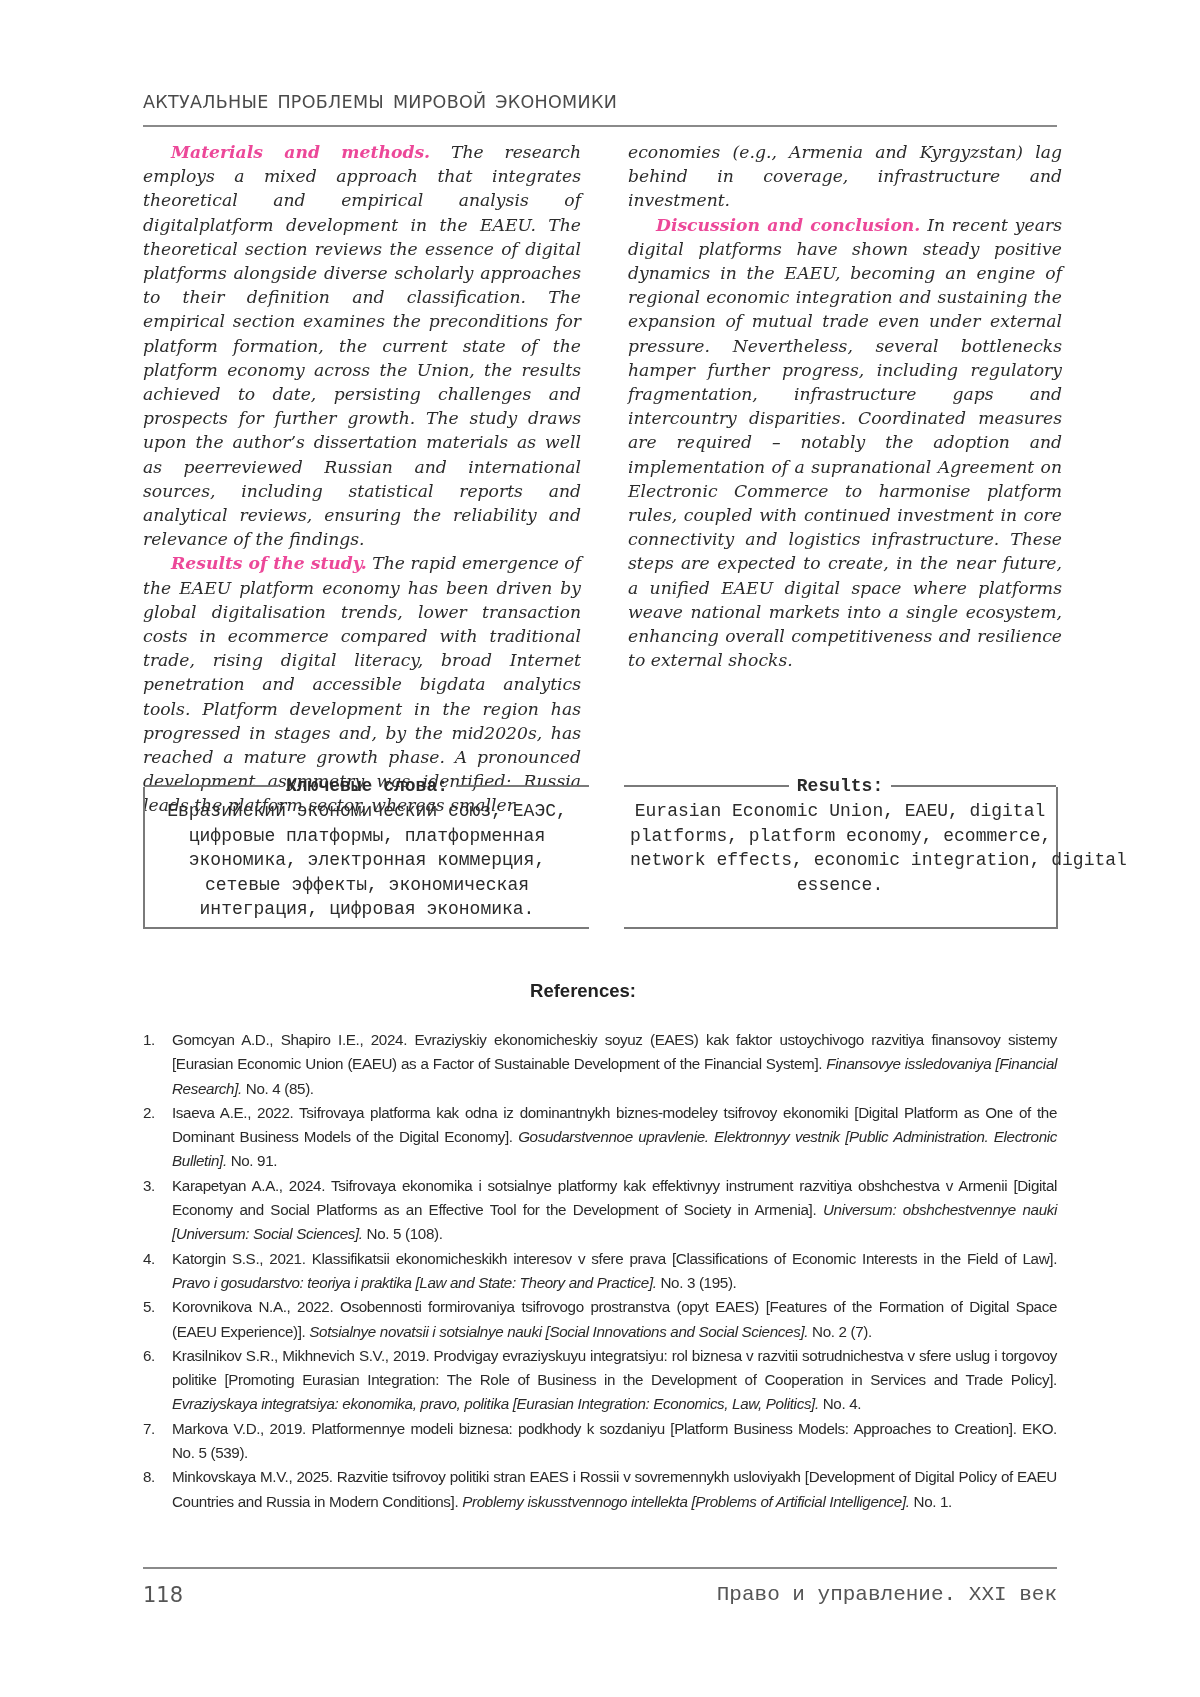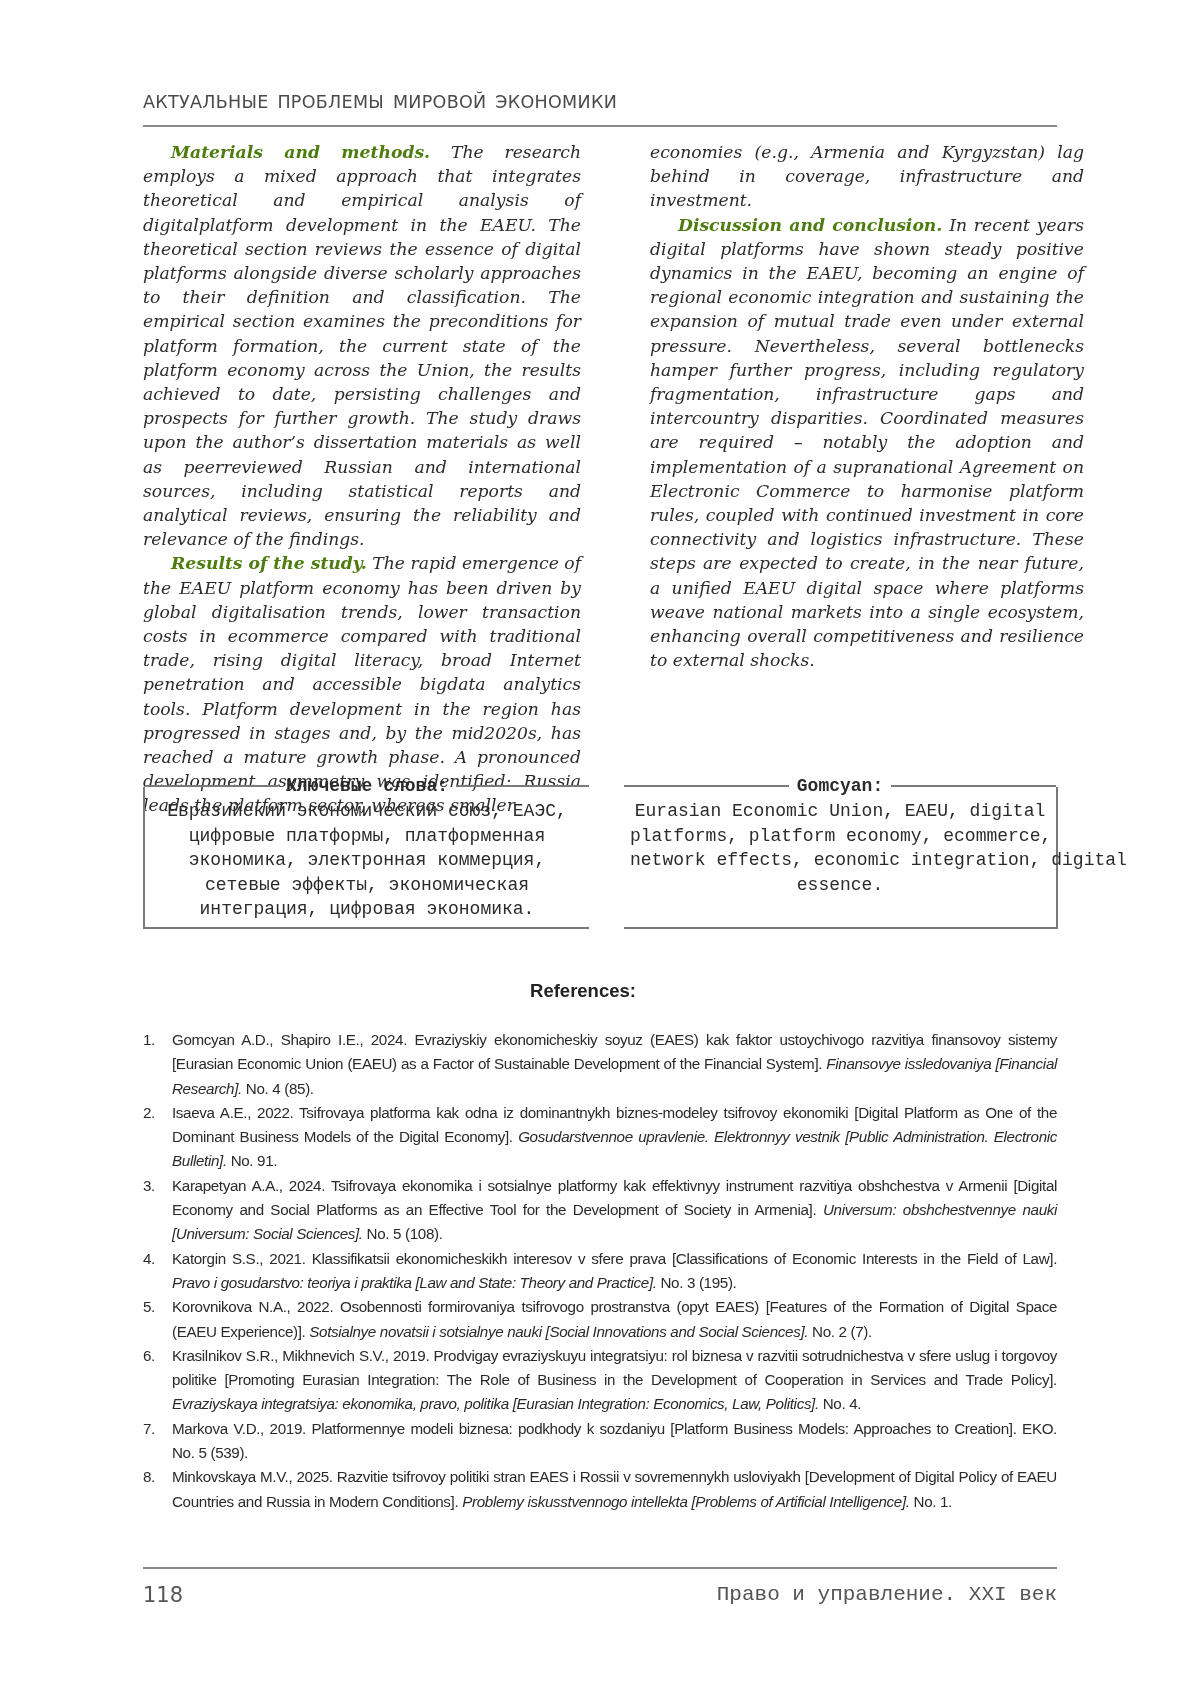--- a/index.html
+++ b/index.html
@@ -10,24 +10,24 @@
     position: absolute; left: 143px; top: 92px; width: 914px;
     font-family: "DejaVu Sans", sans-serif; font-size: 17.5px; letter-spacing: 0.3px;
     color: #4a4a4a; word-spacing: 3px;
   }
   .head-rule { position: absolute; left: 143px; top: 125px; width: 914px; height: 2px; background: #8a8a8a; }
 
   .col { position: absolute; top: 140px; width: 438px;
     font-family: "DejaVu Serif", serif; font-style: italic; font-size: 17.2px; line-height: 24.2px;
     text-align: justify; color: #2b2b2b; }
   .col.left { left: 143px; }
-  .col.right { left: 650px; width: 434px; }
+  .col.right { left: 628px; width: 434px; }
   .col p { margin: 0; text-indent: 0; }
   .col p.indent { text-indent: 28px; }
-  .lead { font-weight: bold; font-style: italic; color: #4d7c0f; }
+  .lead { font-weight: bold; font-style: italic; color: #ec4899; }
 
   .author { position: absolute; left: 624px; top: 627px; width: 434px; text-align: right;
     font-family: "DejaVu Serif", serif; font-size: 18px; line-height: 24.5px; color: #2b2b2b; }
   .author div { white-space: nowrap; }
 
   .kw-box { position: absolute; top: 787px; height: 142px; box-sizing: border-box;
     font-family: Liberation Mono, monospace; font-size: 18px; line-height: 24.5px; text-align: center; color: #2b2b2b; }
   .kw-box.ru { left: 143px; width: 446px; border-left: 2px solid #7a7a7a; border-bottom: 2px solid #7a7a7a; }
   .kw-box.en { left: 624px; width: 434px; border-right: 2px solid #7a7a7a; border-bottom: 2px solid #7a7a7a; }
   .kw-title-row { position: absolute; top: -12px; left: 0; right: 0; display: flex; align-items: center; }
@@ -79,21 +79,21 @@
       <div>цифровые платформы, платформенная</div>
       <div>экономика, электронная коммерция,</div>
       <div>сетевые эффекты, экономическая</div>
       <div>интеграция, цифровая экономика.</div>
     </div>
   </div>
 
   <div class="kw-box en">
     <div class="kw-title-row">
       <span class="line"></span>
-      <span class="kw-title">Gomcyan:</span>
+      <span class="kw-title">Results:</span>
       <span class="line"></span>
     </div>
     <div class="kw-body">
       <div>Eurasian Economic Union, EAEU, digital</div>
       <div>platforms, platform economy, ecommerce,</div>
       <div>network effects, economic integration, digital</div>
       <div>essence.</div>
     </div>
   </div>
 

